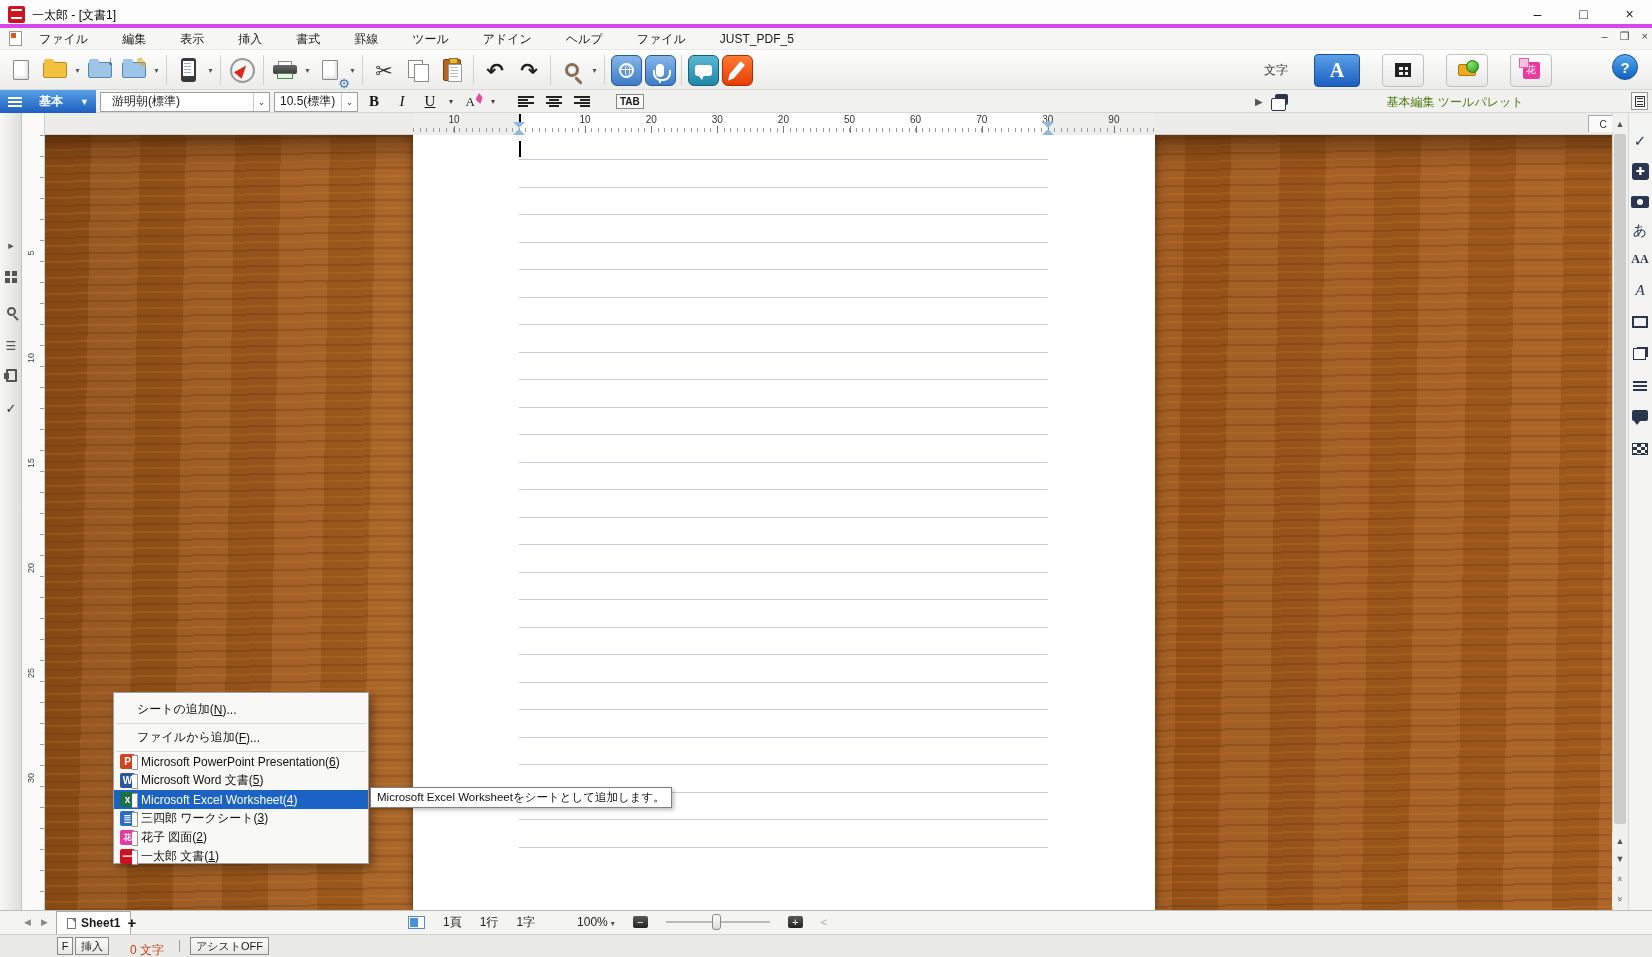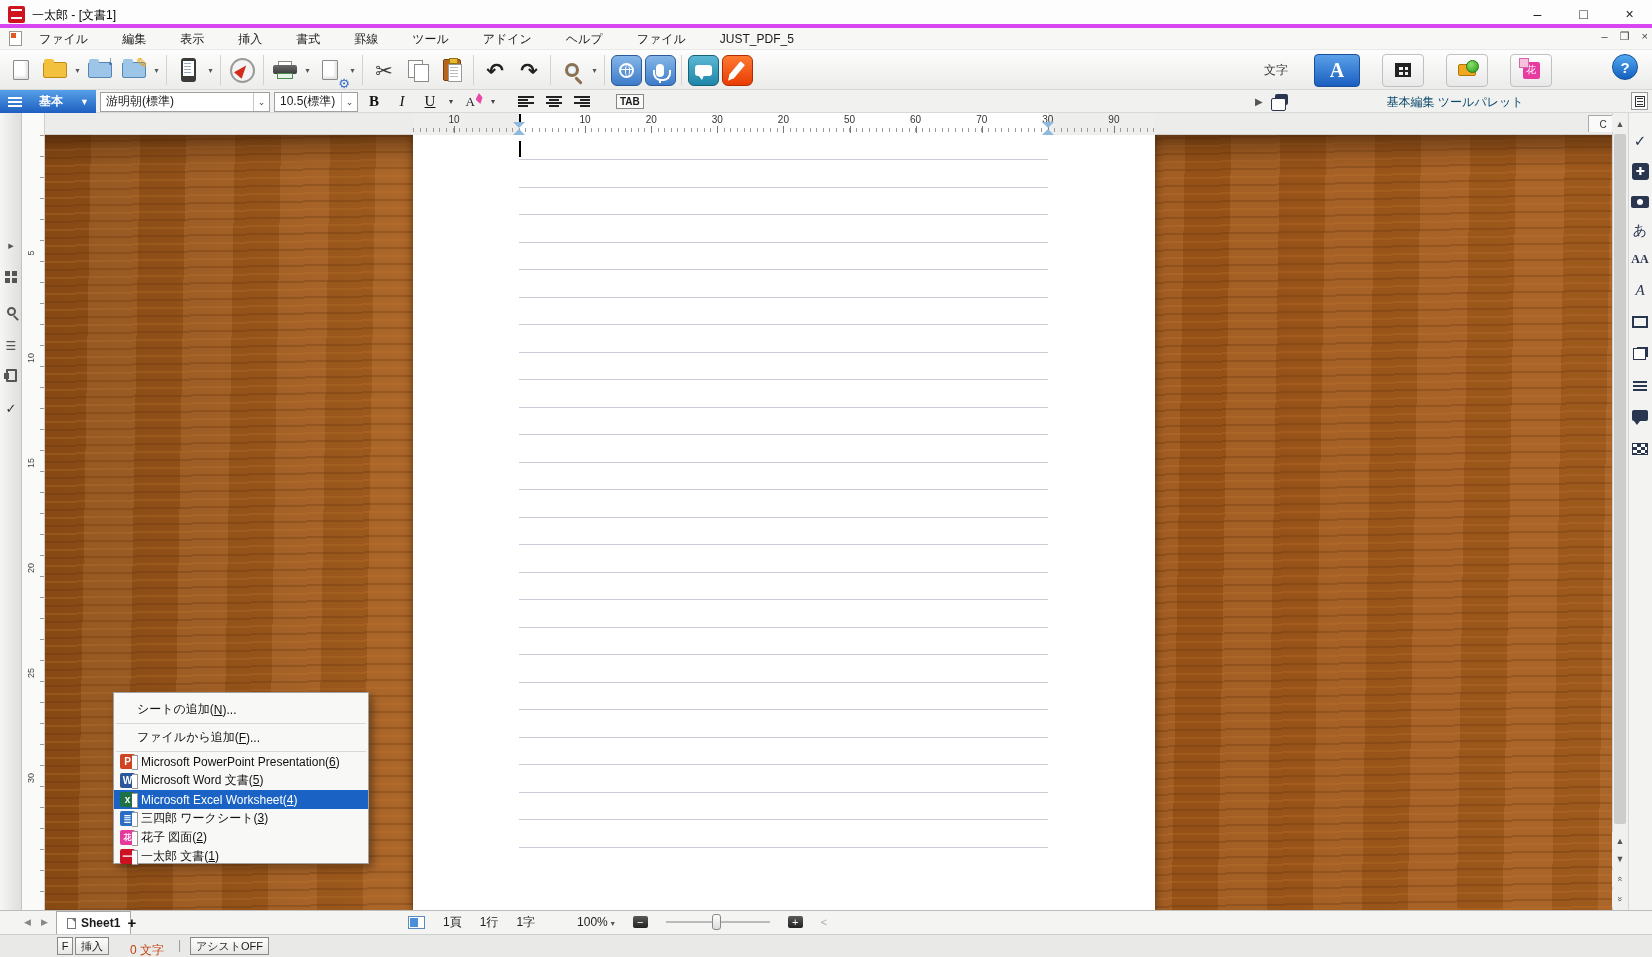--- a/index.html
+++ b/index.html
@@ -106,21 +106,21 @@
   .i-align i { height:2px; background:#222; display:block; }
   .al-l i:nth-child(1){width:16px}.al-l i:nth-child(2){width:10px}.al-l i:nth-child(3){width:16px}.al-l i:nth-child(4){width:10px}
   .al-c i{margin:0 auto}.al-c i:nth-child(1){width:16px}.al-c i:nth-child(2){width:10px}.al-c i:nth-child(3){width:16px}.al-c i:nth-child(4){width:10px}
   .al-r i{margin-left:auto}.al-r i:nth-child(1){width:16px}.al-r i:nth-child(2){width:10px}.al-r i:nth-child(3){width:16px}.al-r i:nth-child(4){width:10px}
   .tab-btn { font-size:10px; font-weight:bold; border:1px solid #888; padding:1px 3px; background:#fafafa; }
   .fmt-right { left:1255px; top:90px; height:23px; display:flex; align-items:center; gap:8px; }
   .fmt-arrow { font-size:10px; color:#555; }
   .i-swap { width:18px; height:15px; position:relative; }
   .i-swap::before { content:""; position:absolute; left:4px; top:0; width:13px; height:11px; background:#2a3550; border-radius:2px; }
   .i-swap::after { content:""; position:absolute; left:0; top:4px; width:13px; height:11px; background:#fff; border:1px solid #2a3550; border-radius:2px; }
-  .palette-title { left:1330px; top:94px; width:250px; text-align:center; font-size:12px; color:#0c4a6e; }
+  .palette-title { left:1330px; top:94px; width:250px; text-align:center; font-size:12px; color:#4d7c0f; }
   .fmt-far-btn { left:1631px; top:92px; width:17px; height:18px; background:#fafafa; border:1px solid #999; display:flex; align-items:center; justify-content:center; }
   .i-lines { width:10px; height:11px; border:1px solid #333; background:repeating-linear-gradient(to bottom,#333 0 1px,transparent 1px 3px); background-size:6px 9px; background-repeat:no-repeat; background-position:1px 1px; }
 
   
   .ruler { left:0; top:113px; width:1652px; height:22px; background:#ececea; border-bottom:1px solid #cfcfcd; }
   .ruler-page { left:413px; top:113px; width:742px; height:22px; background:#eeeeec; }
   .ruler-text { left:519px; top:113px; width:529px; height:22px; background:#ffffff; }
   .ruler-label { position:absolute; top:114px; font-size:10px; color:#333; transform:translateX(-50%); }
   .ruler-ticks { left:413px; top:128px; width:742px; height:4px; background:repeating-linear-gradient(to right,#9a9a9a 0 1px,transparent 1px 6.61px); }
   .ruler-major { position:absolute; top:126px; width:1px; height:7px; background:#777; }
@@ -355,21 +355,21 @@
   </div>
   <div class="abs help-btn">?</div>
 
   <div class="abs formatbar"></div>
   <div class="abs fmt-blue">
     <span class="fmt-burger"></span>
     <span class="fmt-mode">基本</span>
     <span class="fmt-caret">▼</span>
   </div>
   <div class="abs fmt-controls">
-    <span class="combo" style="width:170px;">
+    <span class="combo" style="width:170px;padding-left:6px;">
       <span class="val" style="flex:1;">游明朝(標準)</span>
       <span class="dd">⌄</span>
     </span>
     <span class="combo" style="width:84px;">
       <span class="val" style="flex:1;">10.5(標準)</span>
       <span class="dd">⌄</span>
     </span>
     <span class="fmt-btn" style="font-weight:bold;">B</span>
     <span class="fmt-btn" style="font-style:italic;">I</span>
     <span class="fmt-btn" style="text-decoration:underline;">U</span>
@@ -538,20 +538,21 @@
     <div class="ctx-obj">
       <span class="obj-ico" style="background:#e5399e;font-size:8px;">花</span>
       <span><span>花子 図面(</span><span class="u">2</span><span>)</span></span>
     </div>
     <div class="ctx-obj">
       <span class="obj-ico" style="background:#cc1122;">一</span>
       <span><span>一太郎 文書(</span><span class="u">1</span><span>)</span></span>
     </div>
   </div>
 
+  <div class="abs tooltip">Microsoft Excel Worksheetをシートとして追加します。</div>
 
   <div class="abs sheetbar"></div>
   <div class="abs sb-nav">
     <span>◀</span>
     <span>▶</span>
   </div>
   <div class="abs sheet-tab">
     <span class="tab-pageicon"></span>
     <span>Sheet1</span>
   </div>

